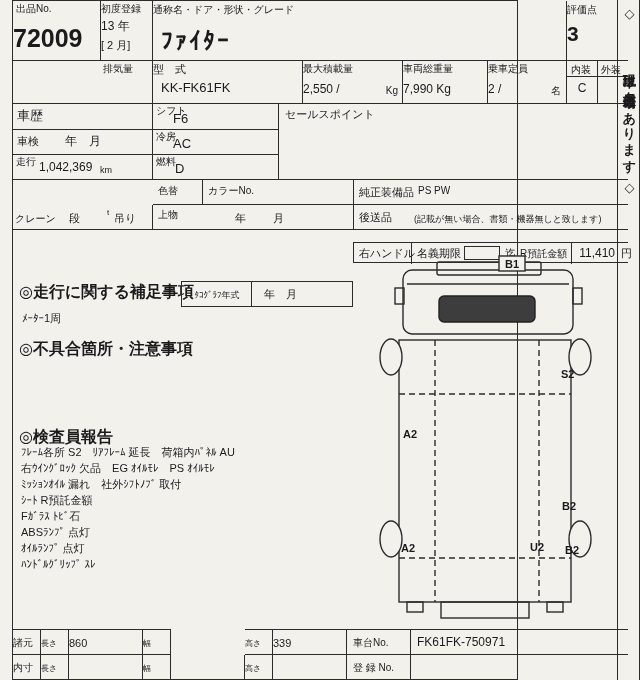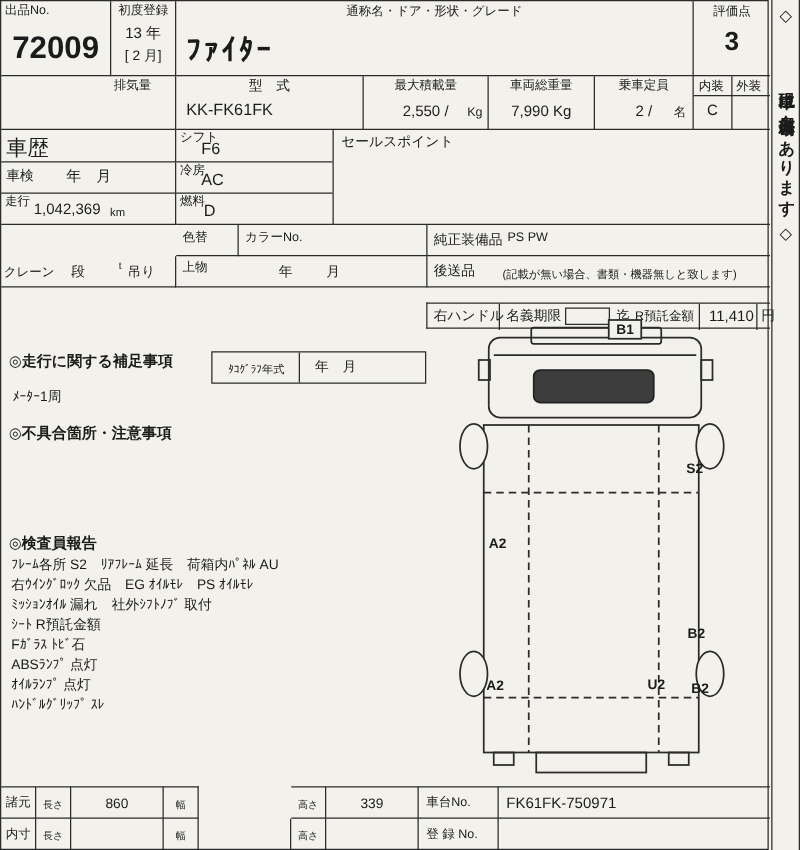--- a/index.html
+++ b/index.html
@@ -14,29 +14,29 @@
     background:var(--bg);
     color:var(--ink);
     position:relative;
   }
   .c{position:absolute;}
   .s{position:absolute;white-space:nowrap;line-height:1.15;}
   .bR{border-right:1px solid var(--line);}
   .bB{border-bottom:1px solid var(--line);}
   .bL{border-left:1px solid var(--line);}
   .bT{border-top:1px solid var(--line);}
-  .ctr{left:0;width:100%;text-align:center;}
-  .ttl{font-weight:600;font-size:12px;text-align:right;}
+  .ctr{left:0;width:100%;}
+  .ttl{font-weight:600;font-size:16px;text-align:right;}
   .rpt{white-space:nowrap;font-size:11px;line-height:16px;}
   svg text{font-family:"Liberation Sans","DejaVu Sans",sans-serif;}
 </style>
 </head>
 <body>
 
-<div class="c" style="left:0;top:0;width:615px;height:680px;border:1.5px solid var(--line);">
+<div class="c" style="left:12px;top:0;width:506px;height:680px;border:1.5px solid var(--line);">
 
   <div class="c bR bB" style="left:0;top:0;width:88px;height:60px">
     <span class="s" style="left:3px;top:2px;font-size:10px">出品No.</span>
     <span class="s ctr" style="top:23px;font-size:25px;font-weight:600">72009</span>
   </div>
 
   <div class="c bR bB" style="left:88px;top:0;width:52px;height:60px">
     <span class="s ctr" style="top:2px;font-size:10px">初度登録</span>
     <span class="s ctr" style="top:19px;font-size:12px">13 年</span>
     <span class="s ctr" style="top:38px;font-size:11px">[ 2 月]</span>
@@ -80,21 +80,21 @@
 
   <div class="c bB" style="left:554px;top:60px;width:61px;height:43px">
     <div class="c bB" style="left:0;top:0;width:61px;height:16px"></div>
     <div class="c bL" style="left:30px;top:0;width:1px;height:43px"></div>
     <span class="s" style="left:4px;top:3px;font-size:10px">内装</span>
     <span class="s" style="left:34px;top:3px;font-size:10px">外装</span>
     <span class="s" style="left:0;width:30px;text-align:center;top:21px;font-size:12px">C</span>
   </div>
 
   <div class="c bR bB" style="left:0;top:103px;width:140px;height:26px">
-    <span class="s" style="left:4px;top:5px;font-size:17px">車歴</span>
+    <span class="s" style="left:4px;top:5px;font-size:13px">車歴</span>
   </div>
   <div class="c bB" style="left:140px;top:103px;width:125px;height:26px">
     <span class="s" style="left:3px;top:1px;font-size:10px">シフト</span>
     <span class="s" style="left:20px;top:8px;font-size:13px">F6</span>
   </div>
   <div class="c bL bB" style="left:265px;top:103px;width:350px;height:76px">
     <span class="s" style="left:6px;top:4px;font-size:11px">セールスポイント</span>
   </div>
 
   <div class="c bR bB" style="left:0;top:129px;width:140px;height:25px">

